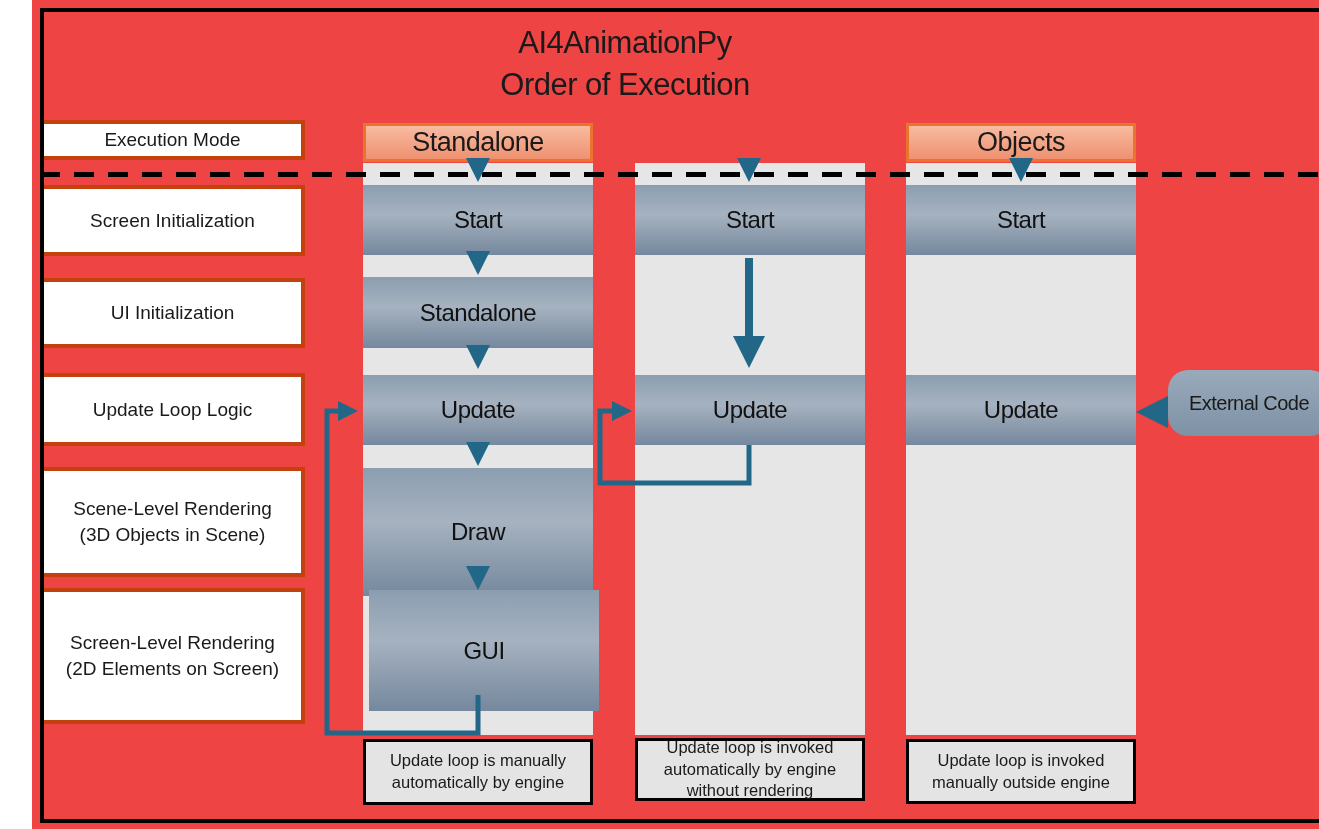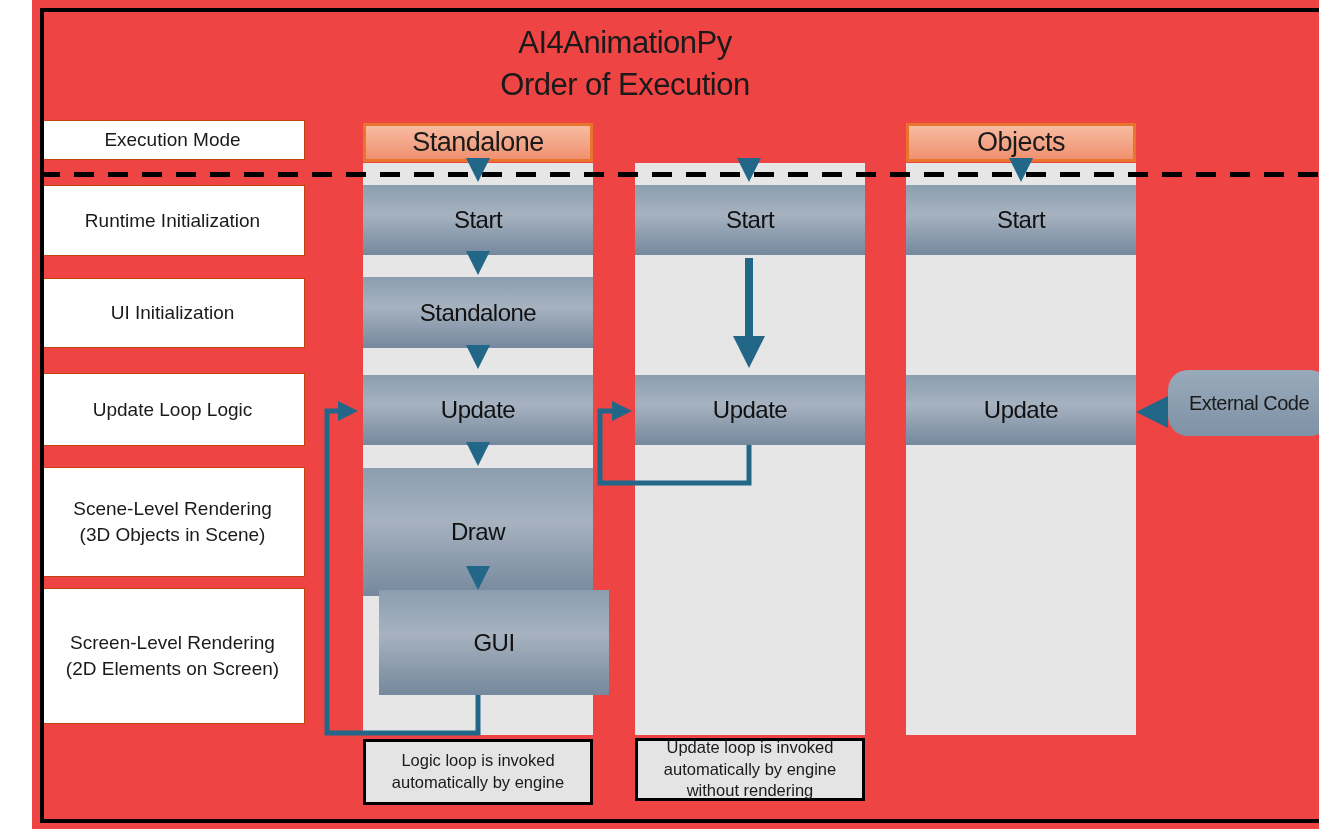--- a/index.html
+++ b/index.html
@@ -27,21 +27,21 @@
   .lane{
     position:absolute;top:163px;height:572px;width:230px;
     background:#e6e6e6;
   }
   .dashed{
     position:absolute;left:8px;top:172px;width:1303px;height:5px;
     background:repeating-linear-gradient(90deg,#000 0 20px,transparent 20px 34px);
   }
   .rowlabel{
     position:absolute;left:8px;width:265px;
-    background:#ffffff;border:1px solid #c2410c;box-sizing:border-box;
+    background:#ffffff;border:4px solid #c2410c;box-sizing:border-box;
     display:flex;align-items:center;justify-content:center;
     text-align:center;font-size:19px;line-height:1.35;
     white-space:pre-line;
   }
   .mode-header{
     position:absolute;top:123px;height:39px;width:230px;
     background:linear-gradient(180deg,#f7bba1 0%,#ef9170 100%);
     border:3px solid #e9742e;box-sizing:border-box;
     display:flex;align-items:center;justify-content:center;
     font-size:27px;letter-spacing:-0.5px;
@@ -85,45 +85,46 @@
   <div class="lane" style="left:874px"></div>
 
   <div class="dashed"></div>
 
   <div class="title">
     <div>AI4AnimationPy</div>
     <div>Order of Execution</div>
   </div>
 
   <div class="rowlabel" style="top:120px;height:40px">Execution Mode</div>
-  <div class="rowlabel" style="top:185px;height:71px">Runtime Initialization</div>
+  <div class="rowlabel" style="top:185px;height:71px">Screen Initialization</div>
   <div class="rowlabel" style="top:278px;height:70px">UI Initialization</div>
   <div class="rowlabel" style="top:373px;height:73px">Update Loop Logic</div>
   <div class="rowlabel" style="top:467px;height:110px">Scene-Level Rendering
 (3D Objects in Scene)</div>
   <div class="rowlabel" style="top:588px;height:136px">Screen-Level Rendering
 (2D Elements on Screen)</div>
 
   <div class="mode-header" style="left:331px">Standalone</div>
   <div class="mode-header" style="left:874px">Objects</div>
 
   <div class="node" style="left:331px;top:185px;height:70px">Start</div>
   <div class="node" style="left:331px;top:277px;height:71px">Standalone</div>
   <div class="node" style="left:331px;top:375px;height:70px">Update</div>
   <div class="node" style="left:331px;top:468px;height:128px">Draw</div>
-  <div class="node" style="left:347px;top:590px;height:105px">GUI</div>
+  <div class="node" style="left:337px;top:590px;height:121px">GUI</div>
 
   <div class="node" style="left:603px;top:185px;height:70px">Start</div>
   <div class="node" style="left:603px;top:375px;height:70px">Update</div>
 
   <div class="node" style="left:874px;top:185px;height:70px">Start</div>
   <div class="node" style="left:874px;top:375px;height:70px">Update</div>
 
-  <div class="note" style="left:331px;top:739px;height:66px">Logic loop is invoked automatically by engine</div>
+  <div class="note" style="left:331px;top:739px;height:66px">Update loop is manually automatically by engine</div>
   <div class="note" style="left:603px;top:738px;height:63px">Update loop is invoked automatically by engine without rendering</div>
+  <div class="note" style="left:874px;top:739px;height:65px">Update loop is invoked manually outside engine</div>
 
   <div class="external">External Code</div>
 
   <svg class="overlay" width="1319" height="829" viewBox="0 0 1319 829">
     <defs>
       <marker id="ah" viewBox="0 0 10 10" refX="5" refY="5" markerWidth="4" markerHeight="4" orient="auto-start-reverse" markerUnits="strokeWidth">
         <path d="M0 0 L10 5 L0 10 Z" style="fill:#226688;stroke:none"></path>
       </marker>
     </defs>
     <path d="M446 163 V170" stroke-width="6" marker-end="url(#ah)"></path>

